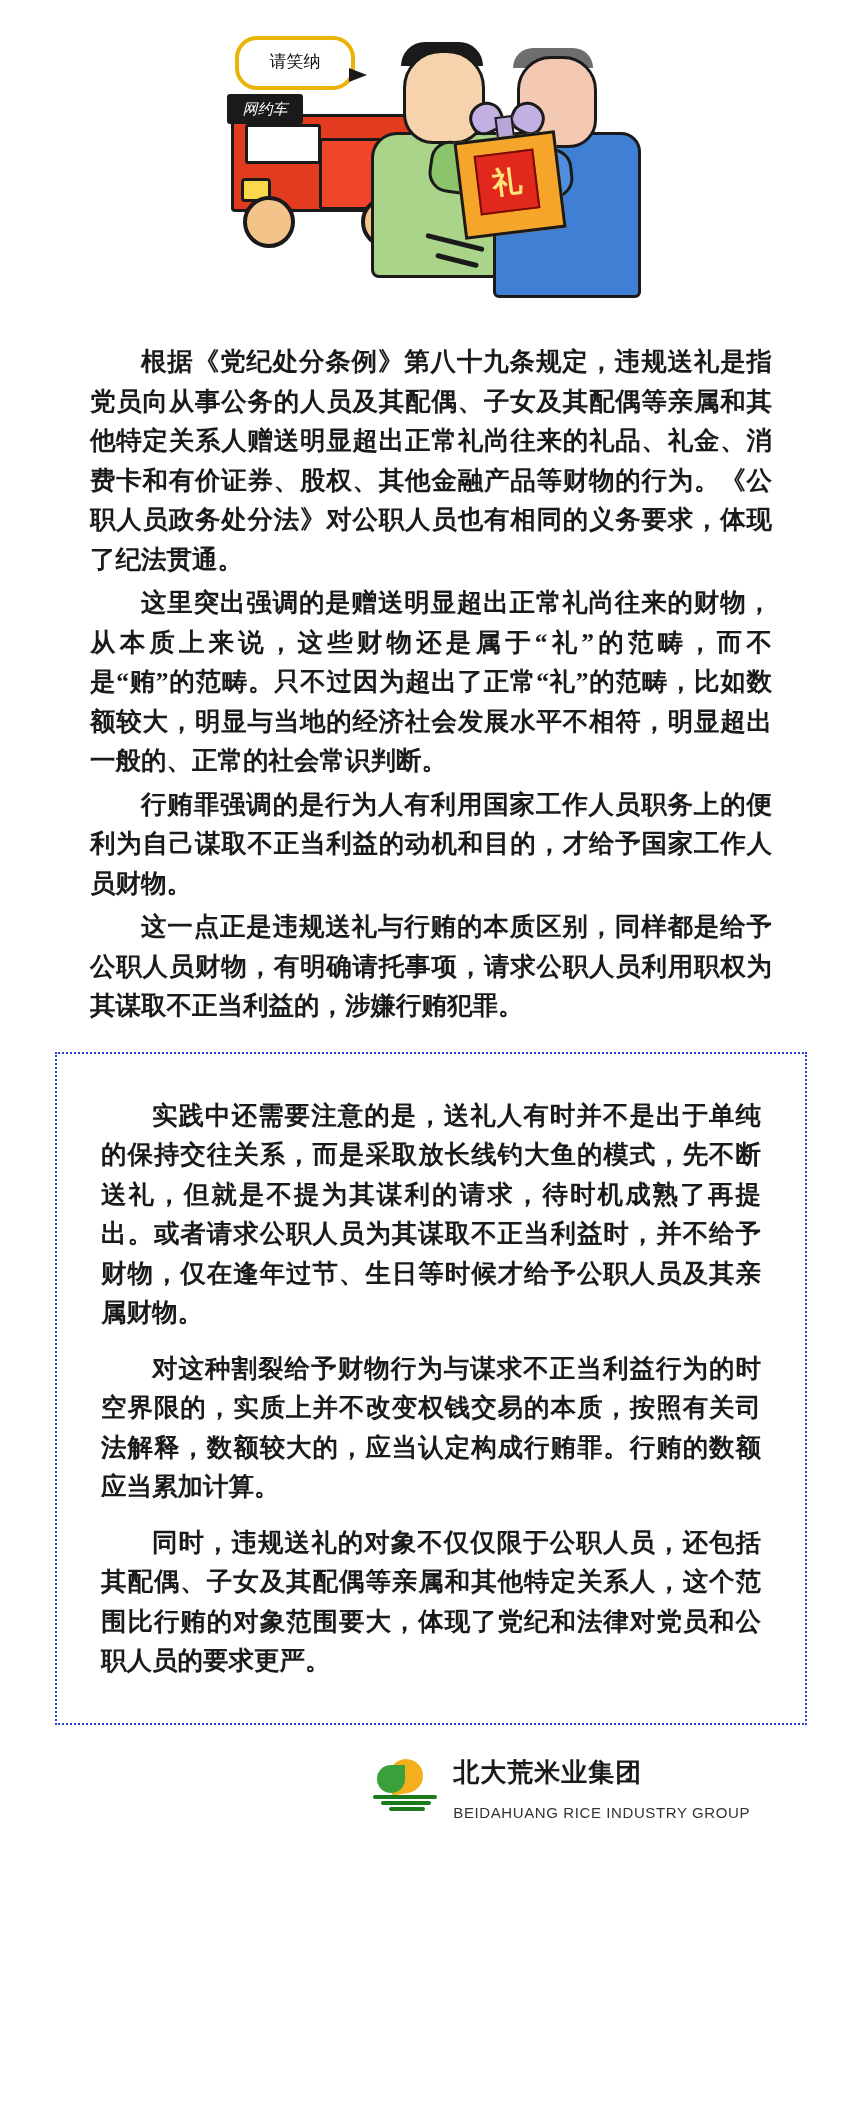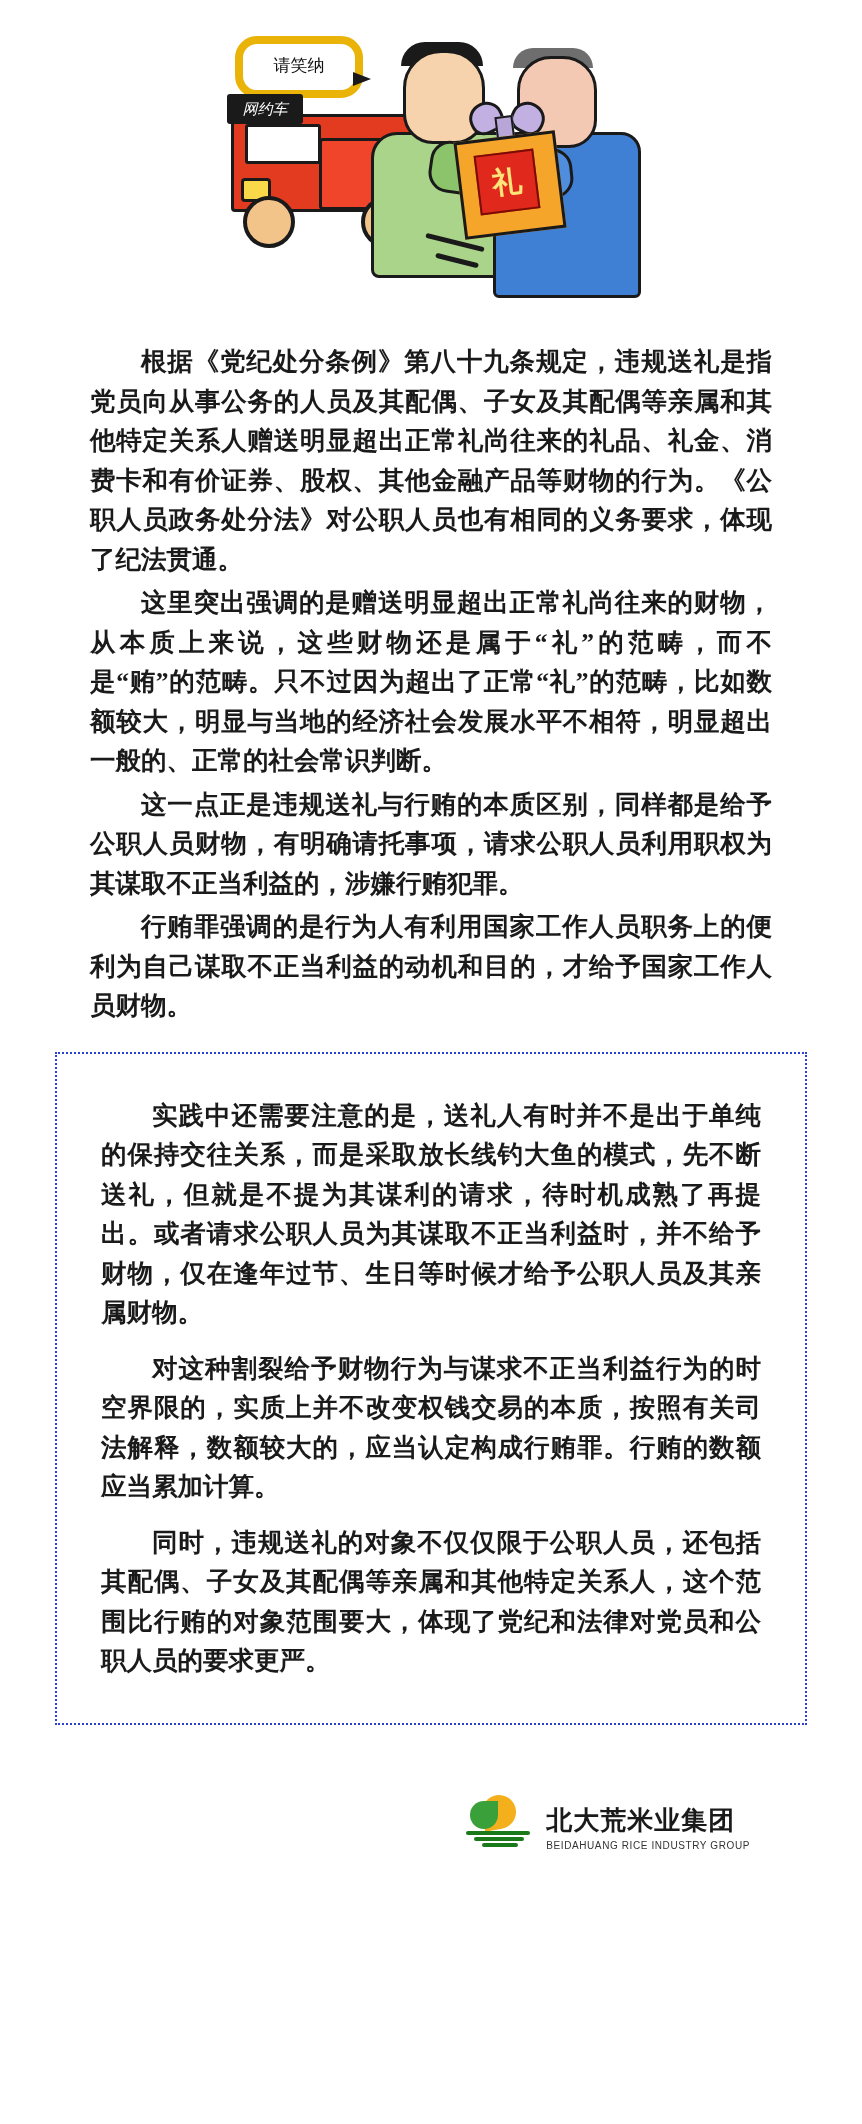--- a/index.html
+++ b/index.html
@@ -41,21 +41,21 @@
     height: 300px;
     margin: 0 auto;
   }
   
   .bubble {
     position: absolute;
     left: 14px;
     top: 8px;
     width: 112px;
     height: 46px;
-    border: 8px solid #eab308;
+    border: 4px solid #eab308;
     border-radius: 22px;
     background: #ffffff;
     text-align: center;
     font-size: 17px;
     line-height: 44px;
     color: #111;
     font-family: "Liberation Sans", sans-serif;
   }
   .bubble:after {
     content: "";
@@ -309,21 +309,21 @@
     font-size: 25.5px;
     line-height: 1.55;
     font-weight: bold;
     color: #1a1a1a;
     text-align: justify;
   }
   .footer {
     margin-top: 34px;
     height: 92px;
     display: flex;
-    align-items: flex-end;
+    align-items: flex-start;
     justify-content: flex-end;
     padding-right: 112px;
   }
   .logo-mark {
     position: relative;
     width: 66px;
     height: 56px;
     margin-right: 14px;
   }
   .logo-leaf {
@@ -364,25 +364,25 @@
   .logo-swoosh span:nth-child(3) { width: 36px; margin-left: 16px;}
   .logo-text-cn {
     font-size: 26px;
     font-weight: bold;
     color: #1a1a1a;
     letter-spacing: 1px;
     line-height: 1.1;
     font-family: "Liberation Serif", "DejaVu Serif", serif;
   }
   .logo-text-en {
-    font-size: 10px;
+    font-size: 15px;
     color: #333;
     letter-spacing: 0.6px;
     font-family: "Liberation Sans", sans-serif;
-    margin-top: 4px;
+    margin-top: 16px;
   }
 </style>
 </head>
 <body>
 
 <div class="page">
 
 
   <div class="illustration">
     <div class="illo-inner">
@@ -414,22 +414,22 @@
       <div class="gift-label">礼</div>
 
       <div class="motion"></div>
       <div class="motion2"></div>
     </div>
   </div>
 
   <div class="body-text">
     <p>根据《党纪处分条例》第八十九条规定，违规送礼是指党员向从事公务的人员及其配偶、子女及其配偶等亲属和其他特定关系人赠送明显超出正常礼尚往来的礼品、礼金、消费卡和有价证券、股权、其他金融产品等财物的行为。《公职人员政务处分法》对公职人员也有相同的义务要求，体现了纪法贯通。</p>
     <p>这里突出强调的是赠送明显超出正常礼尚往来的财物，从本质上来说，这些财物还是属于“礼”的范畴，而不是“贿”的范畴。只不过因为超出了正常“礼”的范畴，比如数额较大，明显与当地的经济社会发展水平不相符，明显超出一般的、正常的社会常识判断。</p>
+    <p>行贿罪强调的是行为人有利用国家工作人员职务上的便利为自己谋取不正当利益的动机和目的，才给予国家工作人员财物。</p>
     <p>这一点正是违规送礼与行贿的本质区别，同样都是给予公职人员财物，有明确请托事项，请求公职人员利用职权为其谋取不正当利益的，涉嫌行贿犯罪。</p>
-    <p>行贿罪强调的是行为人有利用国家工作人员职务上的便利为自己谋取不正当利益的动机和目的，才给予国家工作人员财物。</p>
   </div>
 
   <div class="boxed">
     <p>实践中还需要注意的是，送礼人有时并不是出于单纯的保持交往关系，而是采取放长线钓大鱼的模式，先不断送礼，但就是不提为其谋利的请求，待时机成熟了再提出。或者请求公职人员为其谋取不正当利益时，并不给予财物，仅在逢年过节、生日等时候才给予公职人员及其亲属财物。</p>
     <p>对这种割裂给予财物行为与谋求不正当利益行为的时空界限的，实质上并不改变权钱交易的本质，按照有关司法解释，数额较大的，应当认定构成行贿罪。行贿的数额应当累加计算。</p>
     <p>同时，违规送礼的对象不仅仅限于公职人员，还包括其配偶、子女及其配偶等亲属和其他特定关系人，这个范围比行贿的对象范围要大，体现了党纪和法律对党员和公职人员的要求更严。</p>
   </div>
 
   <div class="footer">
     <div class="logo-mark">

